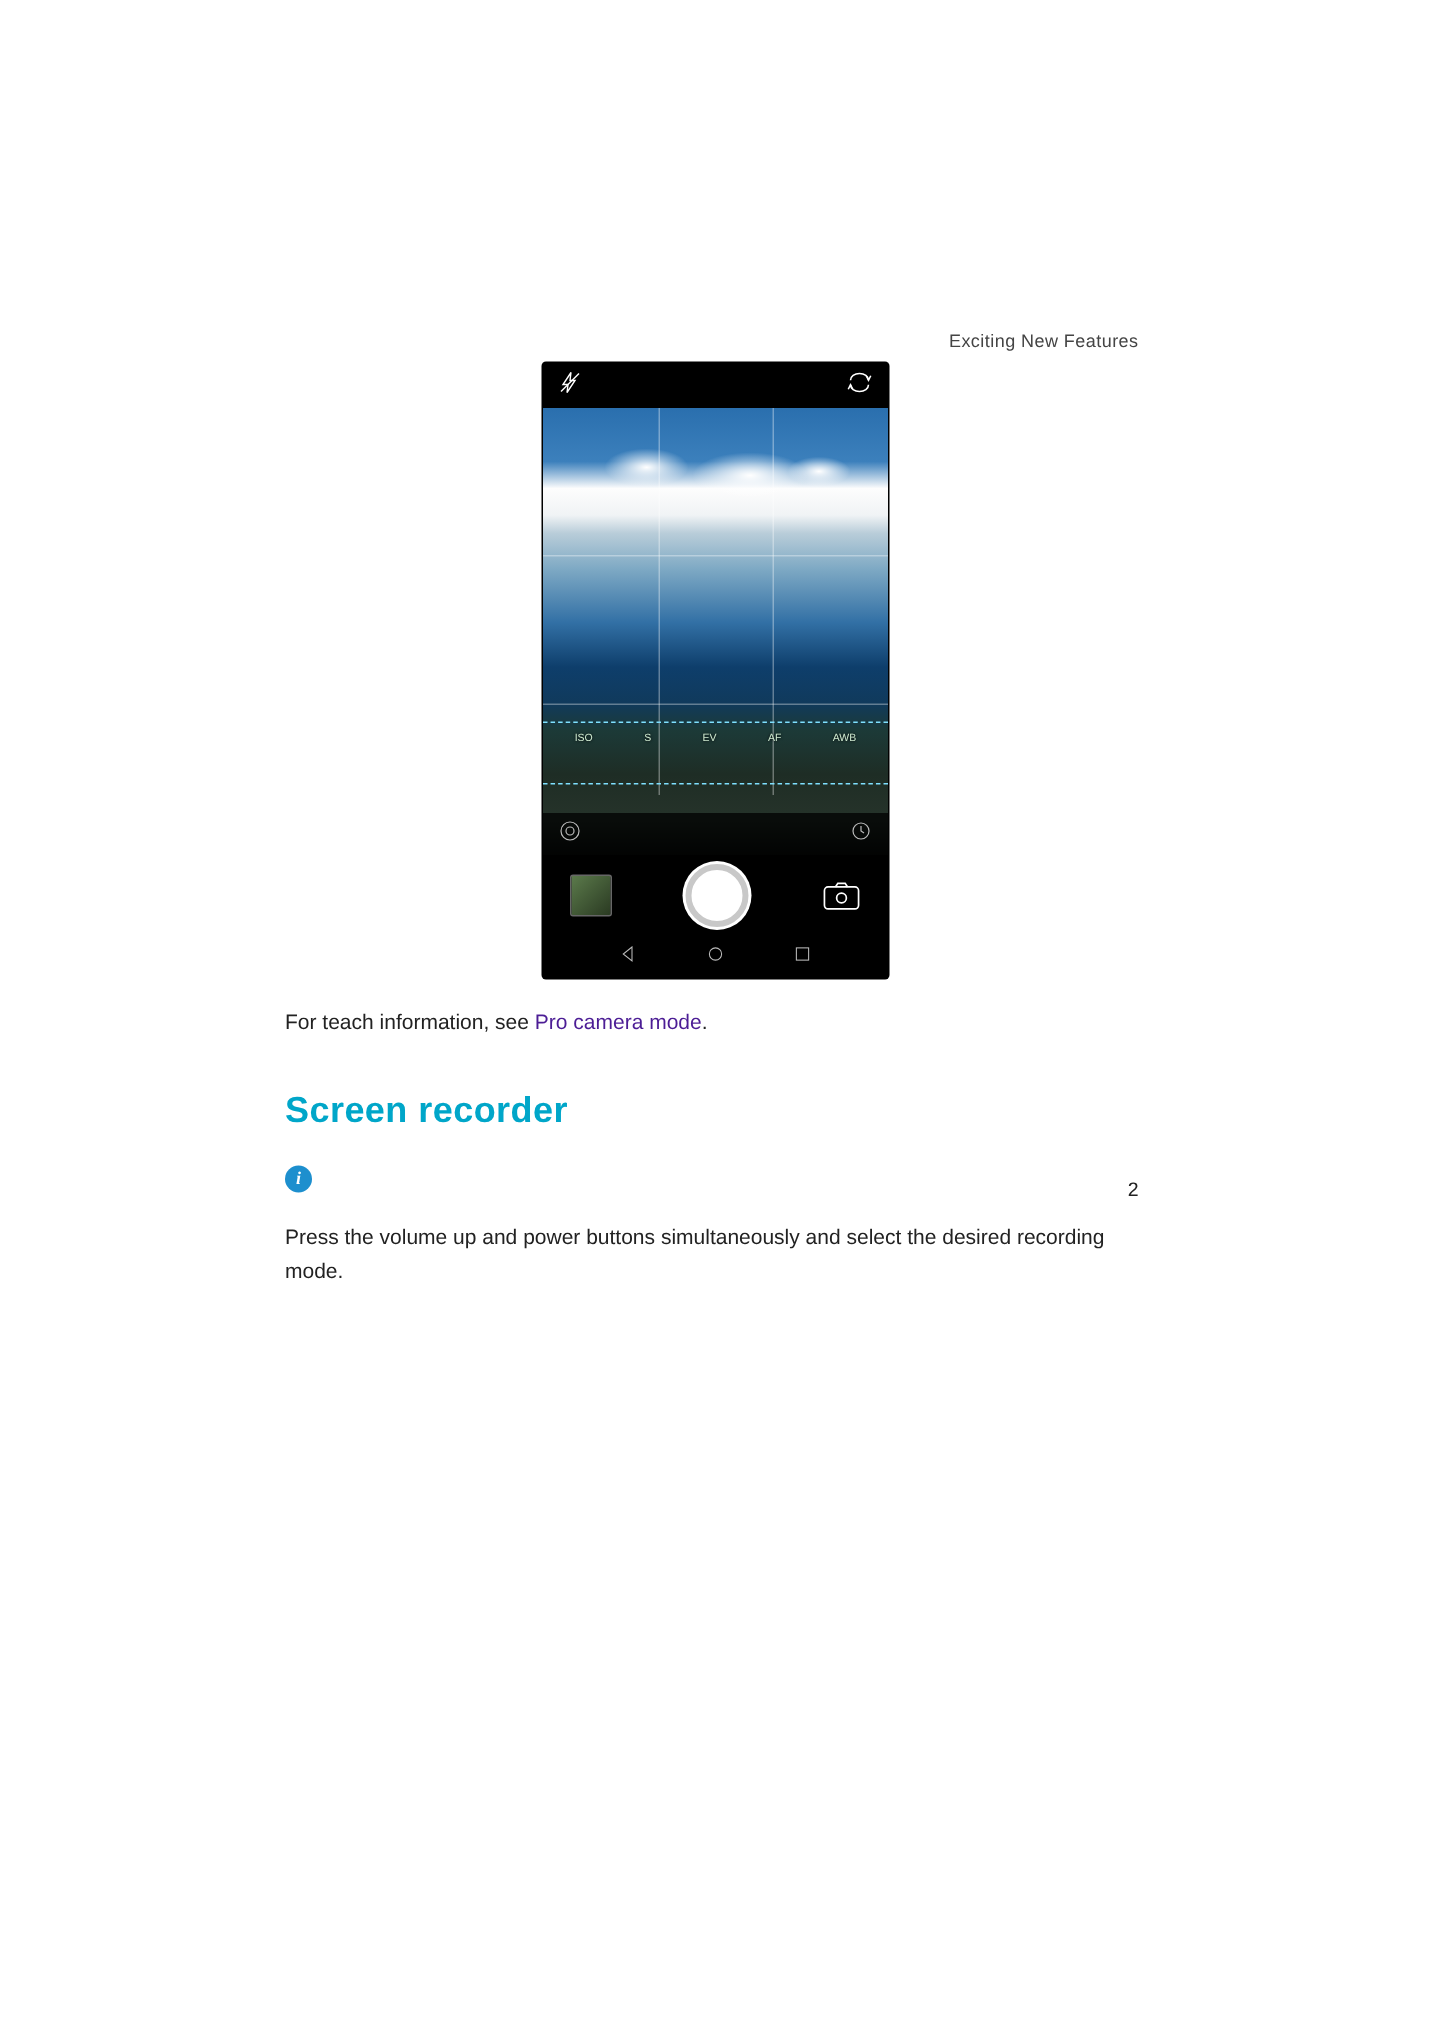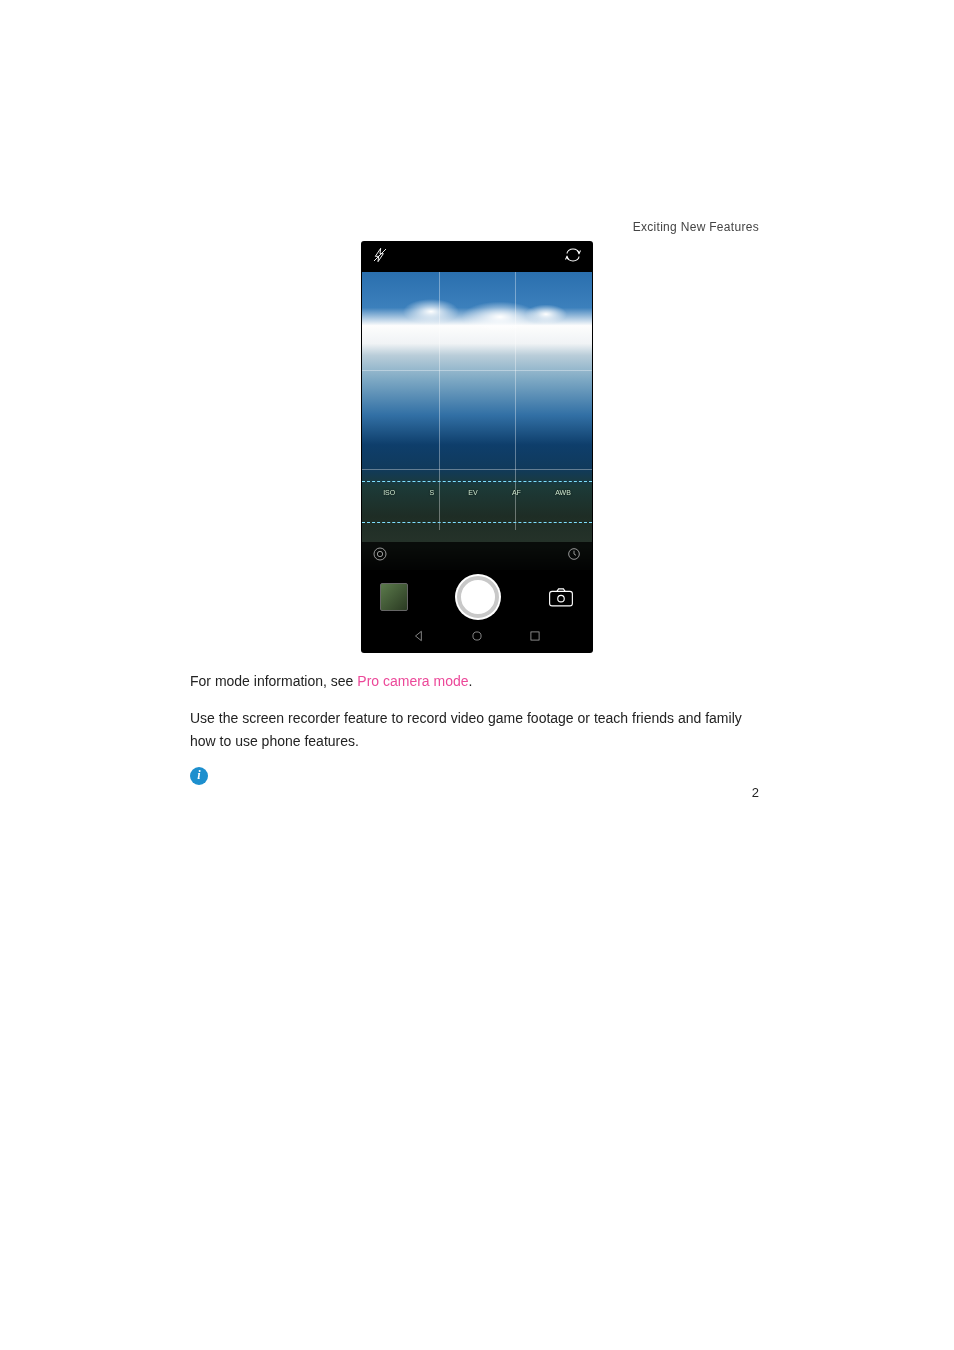--- a/index.html
+++ b/index.html
@@ -157,21 +157,21 @@
 
   
   .body {
     margin-top: 18px;
     font-size: 14px;
     color: #222;
     line-height: 1.65;
   }
   .body p { margin: 0 0 14px 0; }
   a.link {
-    color: #ec4899;
+    color: #4c1d95;
     text-decoration: none;
   }
   h2.section {
     color: #00a6c9;
     font-size: 24px;
     font-weight: 700;
     margin: 28px 0 16px 0;
     letter-spacing: .3px;
   }
   .callout {
@@ -281,27 +281,28 @@
           <svg width="14" height="14" viewBox="0 0 24 24">
               <rect class="stroke-thin" x="5" y="5" width="14" height="14"></rect>
             </svg>
         </span>
       </div>
     </div>
   </div>
 
   <div class="body">
     <p>
-      <span>For mode information, see </span><a href="#" class="link">Pro camera mode</a><span>.</span>
+      <span>For teach information, see </span><a href="#" class="link">Pro camera mode</a><span>.</span>
     </p>
 
-
-    <p>Use the screen recorder feature to record video game footage or teach friends and family how to use phone features.</p>
+    <h2 class="section">Screen recorder</h2>
+
 
     <div class="callout">
       <span class="info-badge">i</span>
     </div>
 
 
+    <p>Press the volume up and power buttons simultaneously and select the desired recording mode.</p>
   </div>
 
   <div class="page-number">2</div>
 </div>
 
 </body></html>

